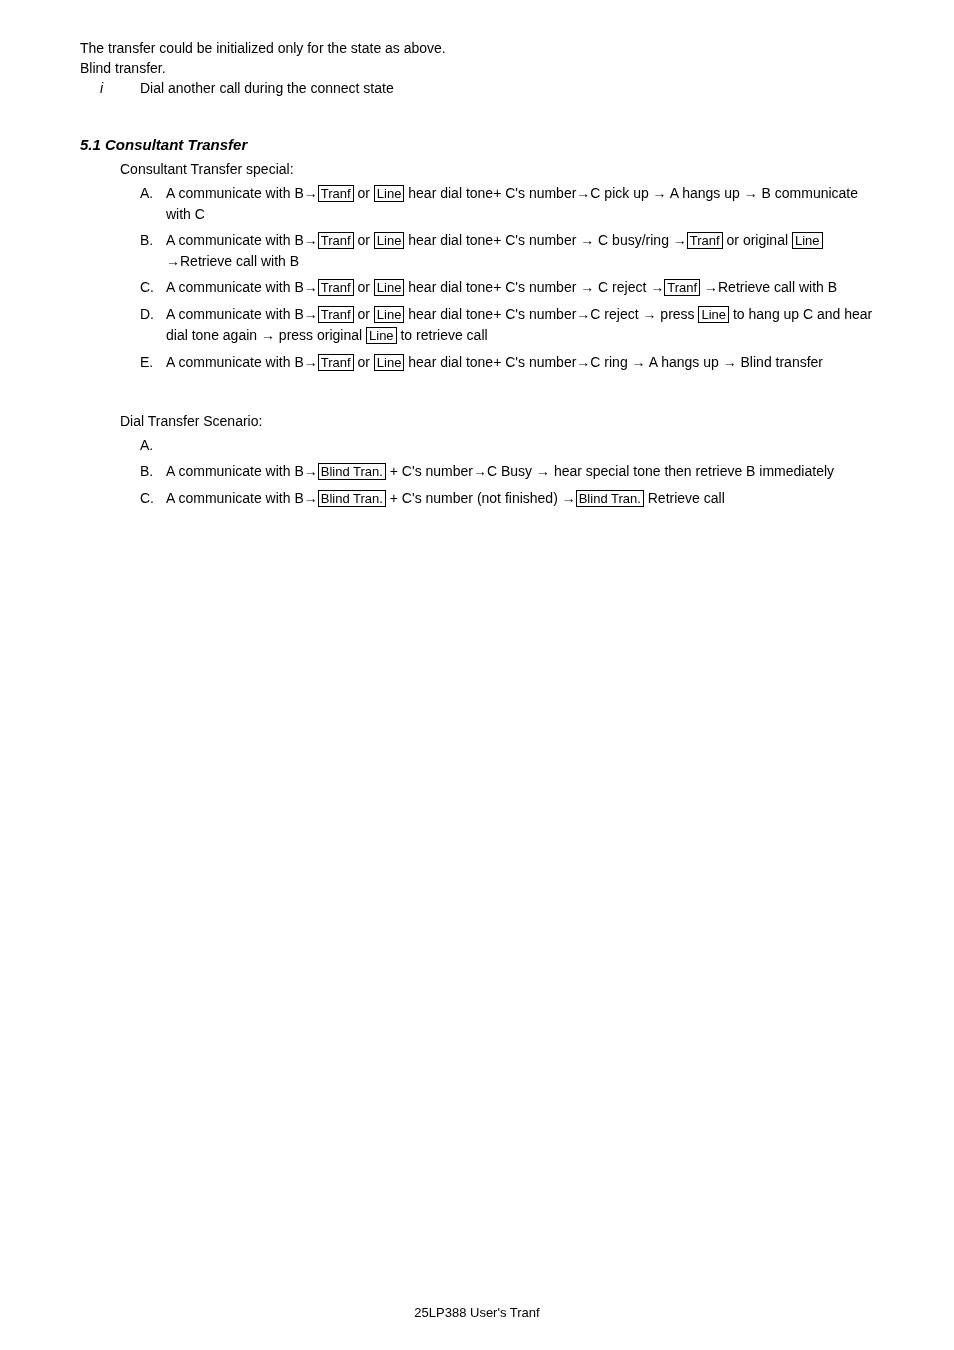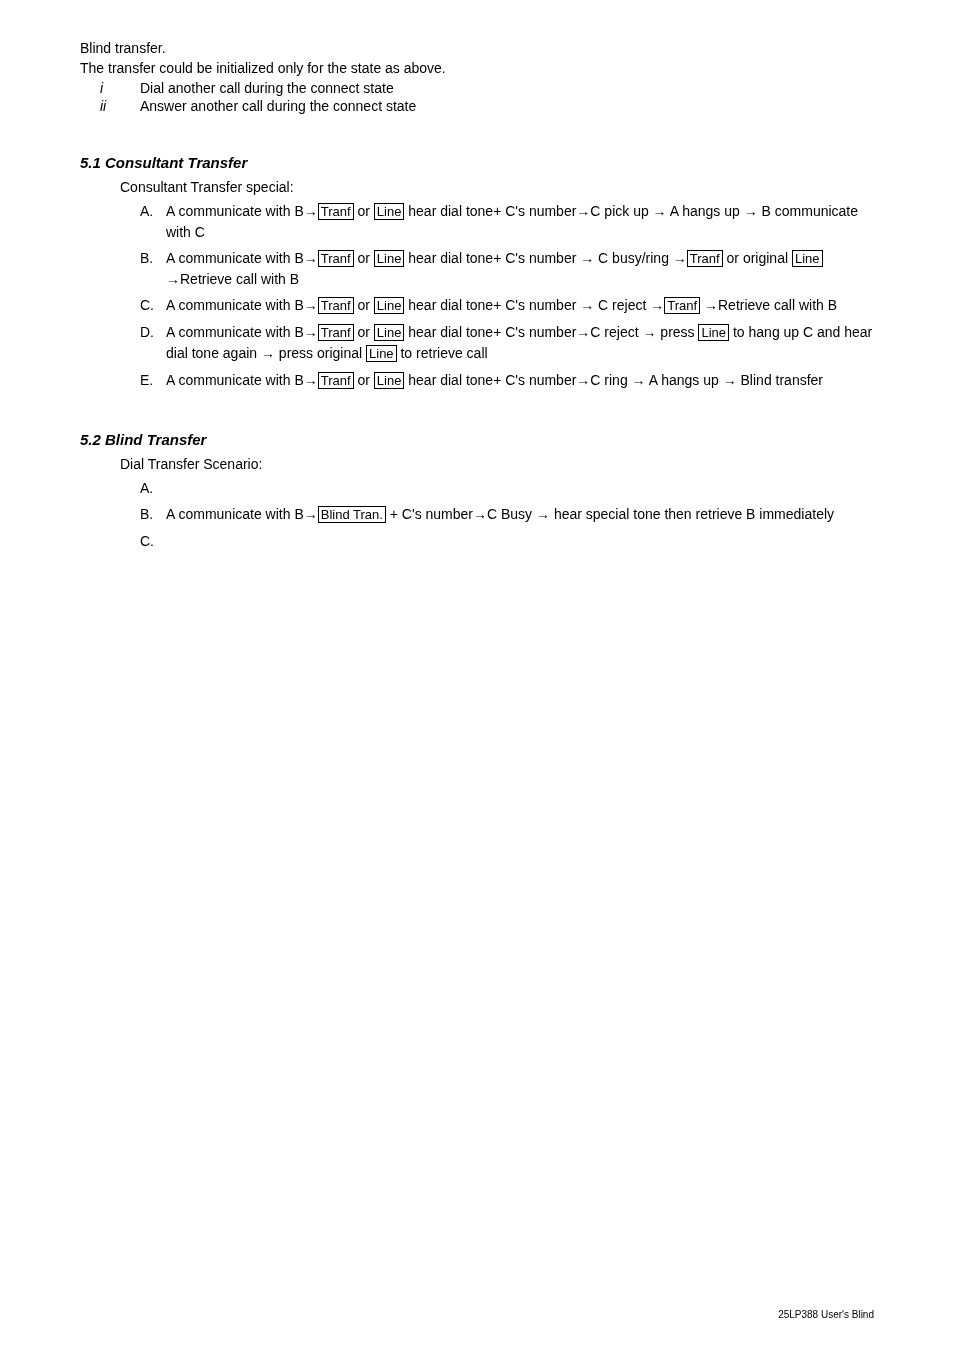--- a/index.html
+++ b/index.html
@@ -76,44 +76,40 @@
       display: inline;
       margin-top: 33px;
     }
 
     .footer {
       position: absolute;
       bottom: 30px;
       left: 0;
       right: 0;
       display: flex;
-      justify-content: flex-end;
+      justify-content: center;
       padding: 0 80px;
-      font-size: 10px;
+      font-size: 13px;
     }
 
     .section-gap {
       margin-top: 40px;
     }
   </style>
 </head>
 <body>
 
 <div class="page">
 
+  <p class="intro-text">The transfer could be initialized only for the state as above.</p>
   <p class="intro-text">Blind transfer.</p>
-  <p class="intro-text">The transfer could be initialized only for the state as above.</p>
 
   <div class="list-item">
     <span class="list-marker">i</span>
     <span>Dial another call during the connect state</span>
-  </div>
-  <div class="list-item">
-    <span class="list-marker">ii</span>
-    <span>Answer another call during the connect state</span>
   </div>
 
   <div class="section-gap">
     <h2 class="section-heading">5.1 Consultant Transfer</h2>
     <p class="scenario-label">Consultant Transfer special:</p>
 
     <div class="scenario-item">
       <span class="scenario-marker">A.</span>
       <span class="scenario-content">
         A communicate with B→<span class="kbd">Tranf</span> or <span class="kbd">Line</span> hear dial tone+ C's number→C pick up → A hangs up → B communicate with C
@@ -143,37 +139,39 @@
 
     <div class="scenario-item">
       <span class="scenario-marker">E.</span>
       <span class="scenario-content">
         A communicate with B→<span class="kbd">Tranf</span> or <span class="kbd">Line</span> hear dial tone+ C's number→C ring → A hangs up → Blind transfer
       </span>
     </div>
   </div>
 
   <div class="section-gap">
-    <h2 class="section-heading">5.2 Blind Transfer</h2>
     <p class="scenario-label">Dial Transfer Scenario:</p>
 
     <div class="scenario-item">
       <span class="scenario-marker">A.</span>
     </div>
 
     <div class="scenario-item">
       <span class="scenario-marker">B.</span>
       <span class="scenario-content">
         A communicate with B→<span class="kbd">Blind Tran.</span> + C's number→C Busy → hear special tone then retrieve B immediately
       </span>
     </div>
 
     <div class="scenario-item">
       <span class="scenario-marker">C.</span>
+      <span class="scenario-content">
+        A communicate with B→<span class="kbd">Blind Tran.</span> + C's number (not finished) →<span class="kbd">Blind Tran.</span> Retrieve call
+      </span>
     </div>
   </div>
 
 </div>
 
 <div class="footer">
   <span>25</span>
-  <span>LP388  User's  Blind</span>
+  <span>LP388  User's  Tranf</span>
 </div>
 
 </body></html>

